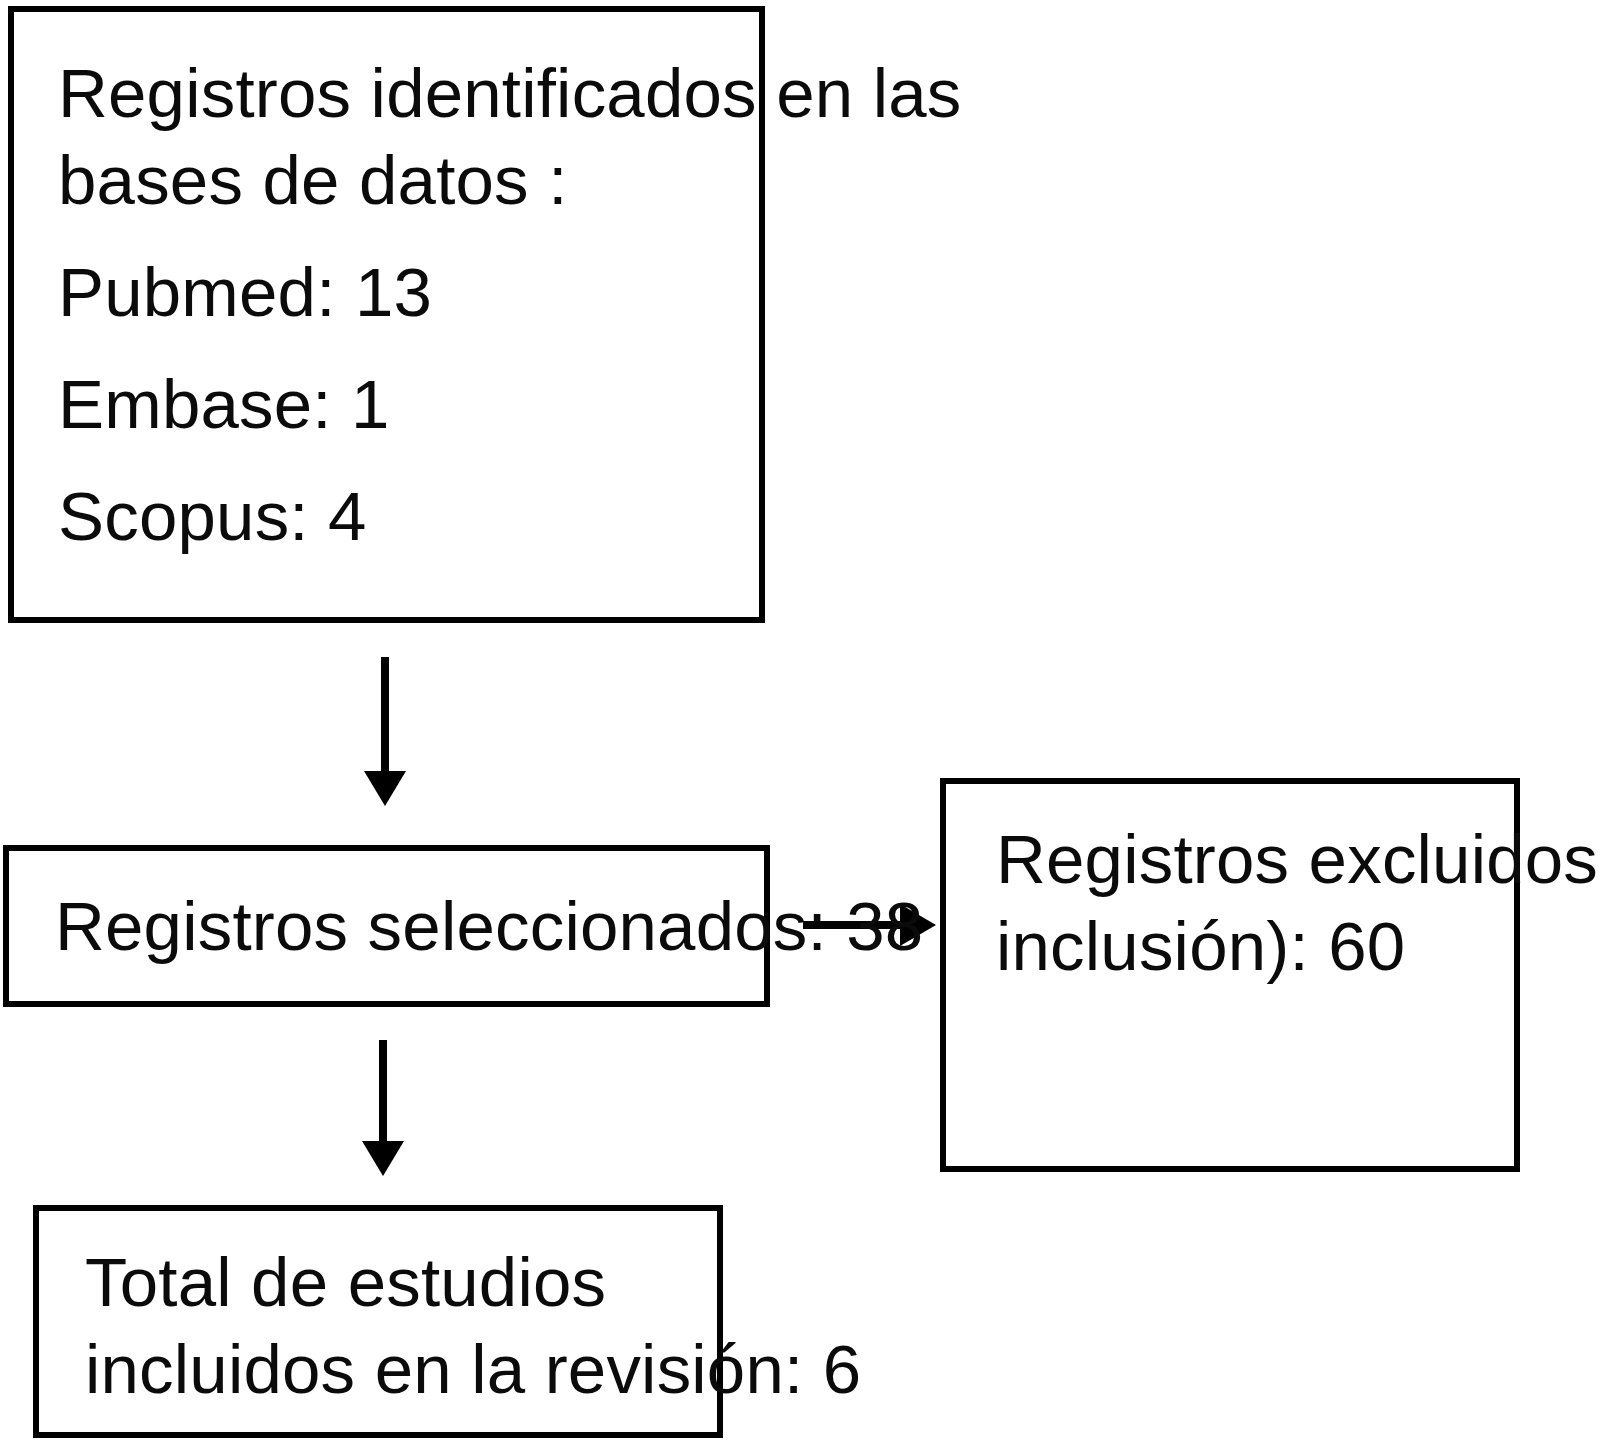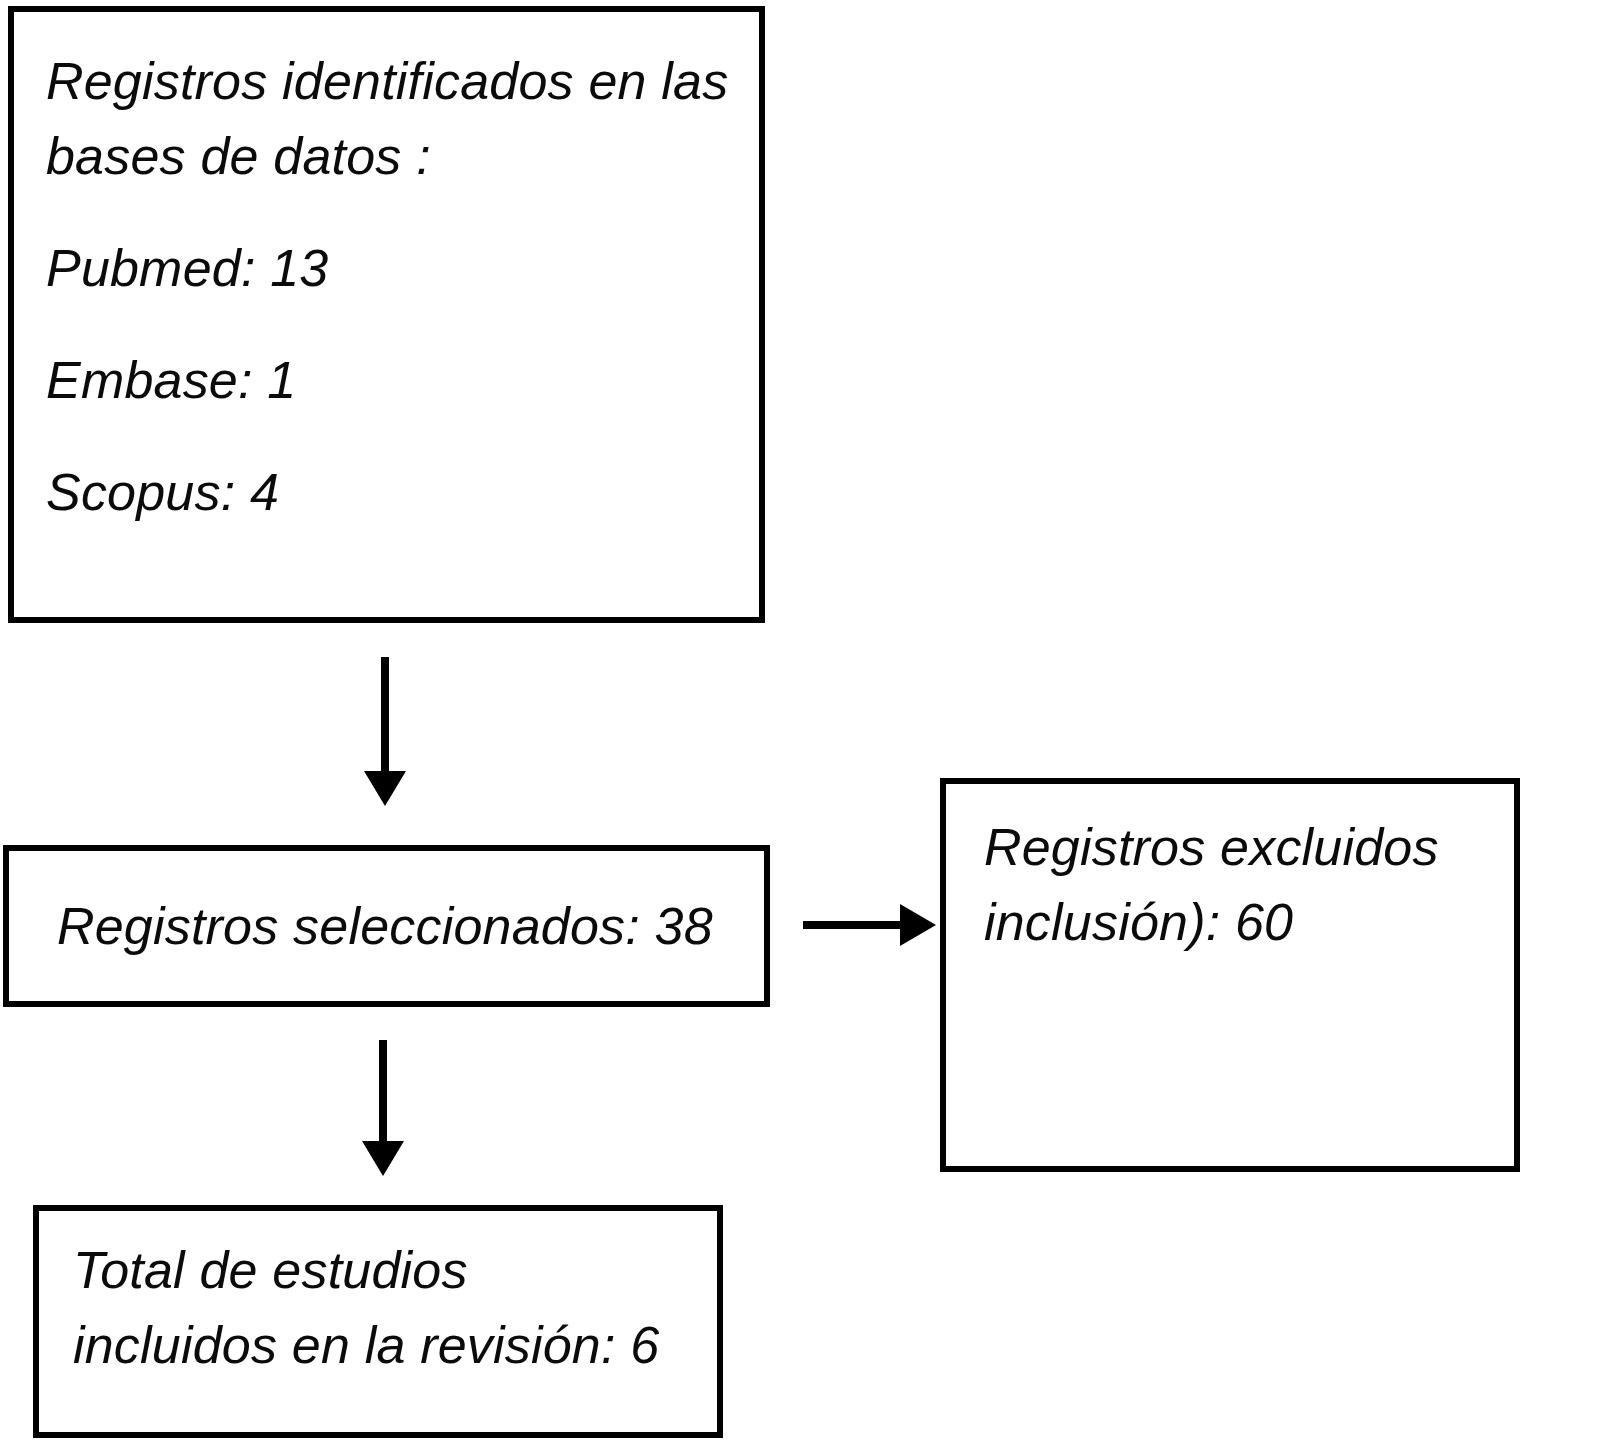--- a/index.html
+++ b/index.html
@@ -25,45 +25,44 @@
     pointer-events: none;
   }
   .flow-box {
     position: absolute;
     box-sizing: border-box;
     border: 6px solid #000000;
     background: #ffffff;
   }
   .flow-box .line,
   .flow-box .item {
-    margin: 0;
-    font-size: 52px;
+    margin: 12px;
+    font-size: 69px;
     line-height: 75px;
     white-space: nowrap;
     letter-spacing: 0.2px;
-    font-style: italic;
   }
   
   .box-identified {
     left: 8px;
     top: 6px;
     width: 757px;
     height: 617px;
     padding: 32px 18px 0 32px;
   }
   .box-identified .item {
     margin-top: 37px;
   }
   
   .box-selected {
     left: 3px;
     top: 845px;
     width: 767px;
     height: 162px;
-    padding: 0 18px 0 48px;
+    padding: 0 18px 0 34px;
     display: flex;
     align-items: center;
   }
   
   .box-excluded {
     left: 940px;
     top: 778px;
     width: 580px;
     height: 394px;
     padding: 26px 18px 0 38px;

